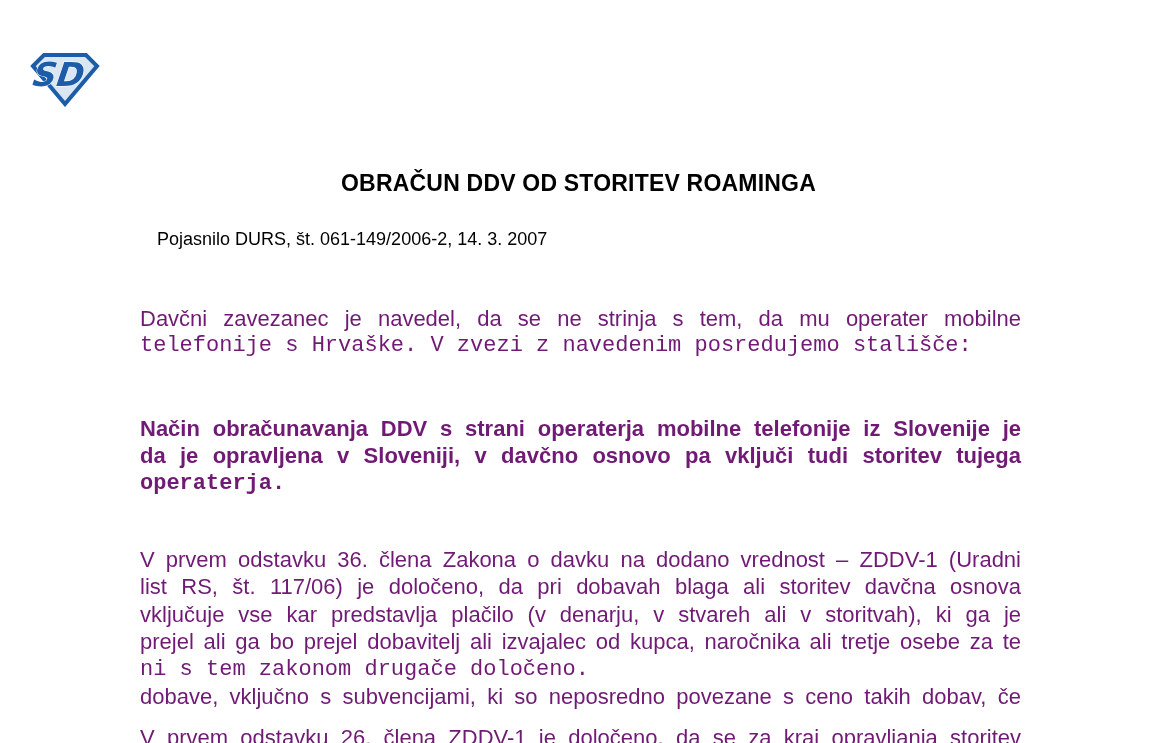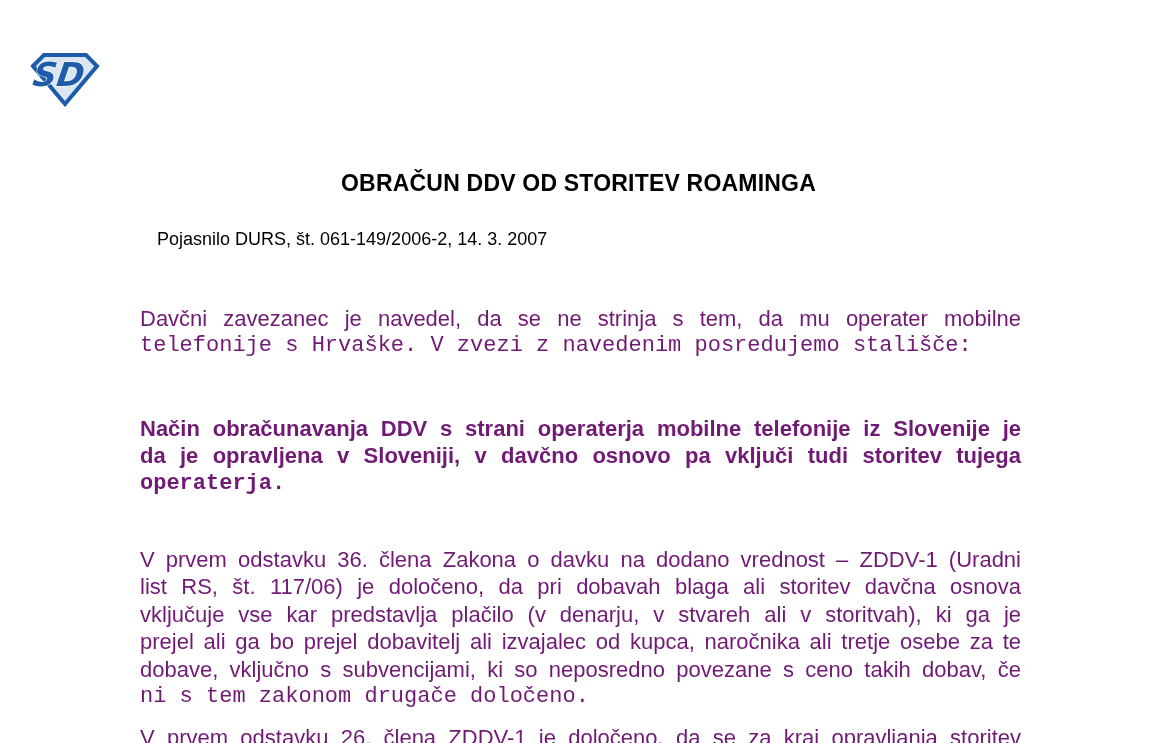--- a/index.html
+++ b/index.html
@@ -82,19 +82,19 @@
     <div class="line">Način obračunavanja DDV s strani operaterja mobilne telefonije iz Slovenije je</div>
     <div class="line">da je opravljena v Sloveniji, v davčno osnovo pa vključi tudi storitev tujega</div>
     <div class="line last">operaterja.</div>
   </div>
 
 <div class="para" id="para-2">
     <div class="line">V prvem odstavku 36. člena Zakona o davku na dodano vrednost – ZDDV-1 (Uradni</div>
     <div class="line">list RS, št. 117/06) je določeno, da pri dobavah blaga ali storitev davčna osnova</div>
     <div class="line">vključuje vse kar predstavlja plačilo (v denarju, v stvareh ali v storitvah), ki ga je</div>
     <div class="line">prejel ali ga bo prejel dobavitelj ali izvajalec od kupca, naročnika ali tretje osebe za te</div>
+    <div class="line last">ni s tem zakonom drugače določeno.</div>
     <div class="line">dobave, vključno s subvencijami, ki so neposredno povezane s ceno takih dobav, če</div>
-    <div class="line last">ni s tem zakonom drugače določeno.</div>
   </div>
 
 <div class="para" id="para-3">
     <div class="line">V prvem odstavku 26. člena ZDDV-1 je določeno, da se za kraj opravljanja storitev</div>
   </div>
 
 </body></html>

